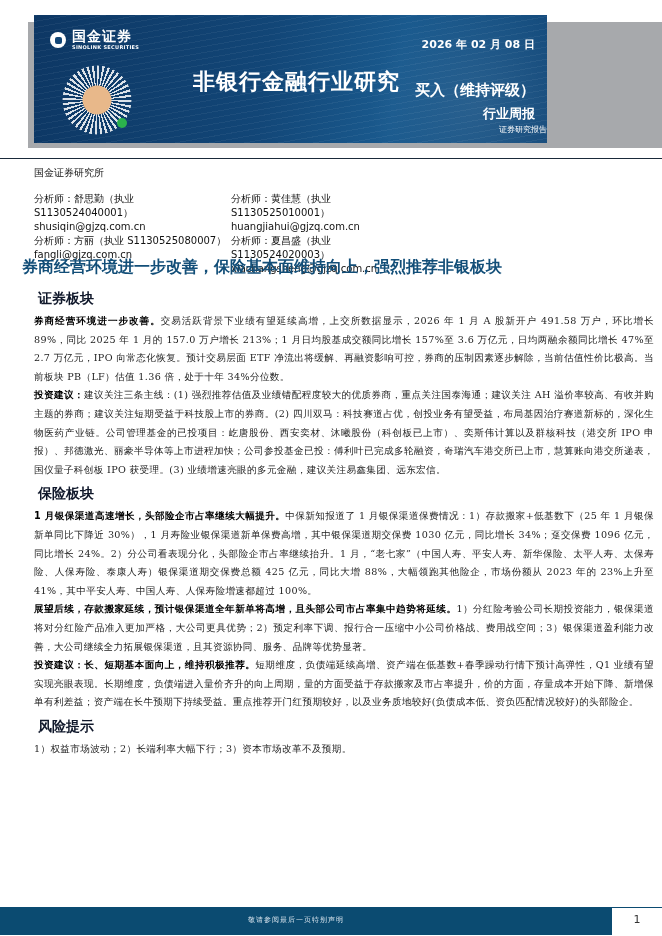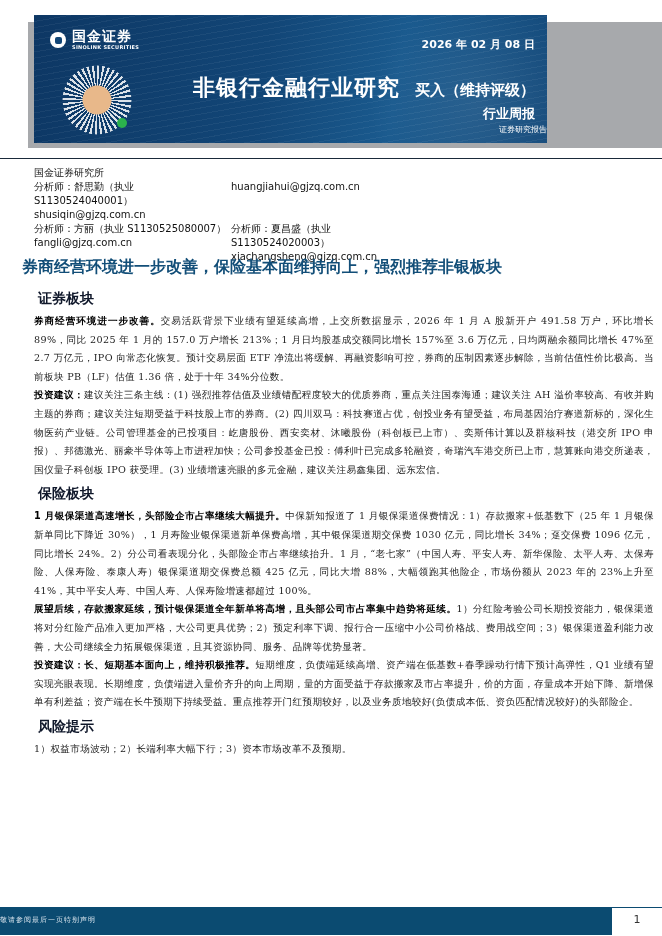--- a/index.html
+++ b/index.html
@@ -24,49 +24,49 @@
   .logo-en { color:#fff; font-size:5px; font-weight:bold; letter-spacing:0.3px; margin-top:2px; }
 
   .qr { position:absolute; left:28px; top:50px; width:70px; height:70px; border-radius:50%; z-index:2;
         background:
           radial-gradient(circle at 50% 50%, #e8b88a 0 14px, transparent 15px),
           repeating-conic-gradient(from 0deg, rgba(255,255,255,0.85) 0deg 4deg, transparent 4deg 9deg);
         -webkit-mask: radial-gradient(circle, #000 34px, transparent 35px);
         mask: radial-gradient(circle, #000 34px, transparent 35px); }
   .qr-badge { position:absolute; left:83px; top:103px; width:10px; height:10px; border-radius:50%; background:#2bb24c; z-index:3; }
 
-  .banner-title { position:absolute; left:0; width:100%; top:58px; text-align:center; z-index:2;
+  .banner-title { position:absolute; left:0; width:100%; top:52px; text-align:center; z-index:2;
                   color:#fff; font-size:22px; font-weight:bold; letter-spacing:1px; padding-left:12px; box-sizing:border-box; }
   .banner-date { position:absolute; right:12px; top:22px; color:#fff; font-size:11px; font-weight:bold; z-index:2; }
   .banner-rating { position:absolute; right:12px; top:66px; color:#fff; font-size:15px; font-weight:bold; z-index:2; }
   .banner-type { position:absolute; right:12px; top:90px; color:#fff; font-size:13px; font-weight:bold; z-index:2; }
   .banner-sub { position:absolute; right:0; top:109px; color:#fff; font-size:8px; z-index:2; }
 
   .rule { position:absolute; left:0; top:158px; width:662px; height:1px; background:#1a2a3a; }
 
   
   .analysts { position:absolute; left:34px; top:166px; width:620px; font-size:10px; line-height:14px; color:#111; }
-  .inst { margin-bottom:0; }
+  .inst { margin-bottom:12px; }
   .arow { display:flex; }
   .acell { width:197px; }
   .acell:nth-child(2) { width:198px; }
   .arow + .arow { }
 
   
   .main-title { position:absolute; left:0; width:524px; top:257px; text-align:center;
                 color:#124e78; font-size:16px; font-weight:bold; }
   .content { position:absolute; left:34px; top:284px; width:620px; }
   .sec-h { color:#0f172a; font-size:14px; font-weight:bold; line-height:20px; margin:4px; }
   .para { font-family:"DejaVu Serif","Liberation Serif",serif; font-size:9.6px; line-height:18.6px;
           color:#222; margin:0; text-align:justify; letter-spacing:0.35px; }
   .para b { font-family:"DejaVu Sans","Liberation Sans",sans-serif; font-weight:bold; color:#000; }
 
   
   .footer { position:absolute; left:0; top:907px; width:612px; height:28px; background:#0b4b71; }
-  .footer-text { position:absolute; left:0; width:592px; top:915px; color:#d6e2ec;
+  .footer-text { position:absolute; left:0; width:592px; top:915px; text-align:center; color:#d6e2ec;
                  font-family:"DejaVu Serif","Liberation Serif",serif; font-size:7px; letter-spacing:1px; }
   .footer-line { position:absolute; left:612px; top:907px; width:50px; height:1px; background:#0b4b71; }
   .page-num { position:absolute; left:612px; top:913px; width:50px; text-align:center; font-size:11px; color:#333; }
 </style>
 </head>
 <body>
 
 <div class="banner-shadow"></div>
 <div class="banner">
   <div class="logo">
@@ -88,20 +88,21 @@
 <div class="rule"></div>
 
 <div class="analysts">
   <div class="inst">国金证券研究所</div>
   <div class="arow">
     <div class="acell">
       <div>分析师：舒思勤（执业 S1130524040001）</div>
       <div>shusiqin@gjzq.com.cn</div>
     </div>
     <div class="acell">
+      <div>分析师：黄佳慧（执业 S1130525010001）</div>
       <div>huangjiahui@gjzq.com.cn</div>
     </div>
   </div>
   <div class="arow">
     <div class="acell">
       <div>分析师：方丽（执业 S1130525080007）</div>
       <div>fangli@gjzq.com.cn</div>
     </div>
     <div class="acell">
       <div>分析师：夏昌盛（执业 S1130524020003）</div>

